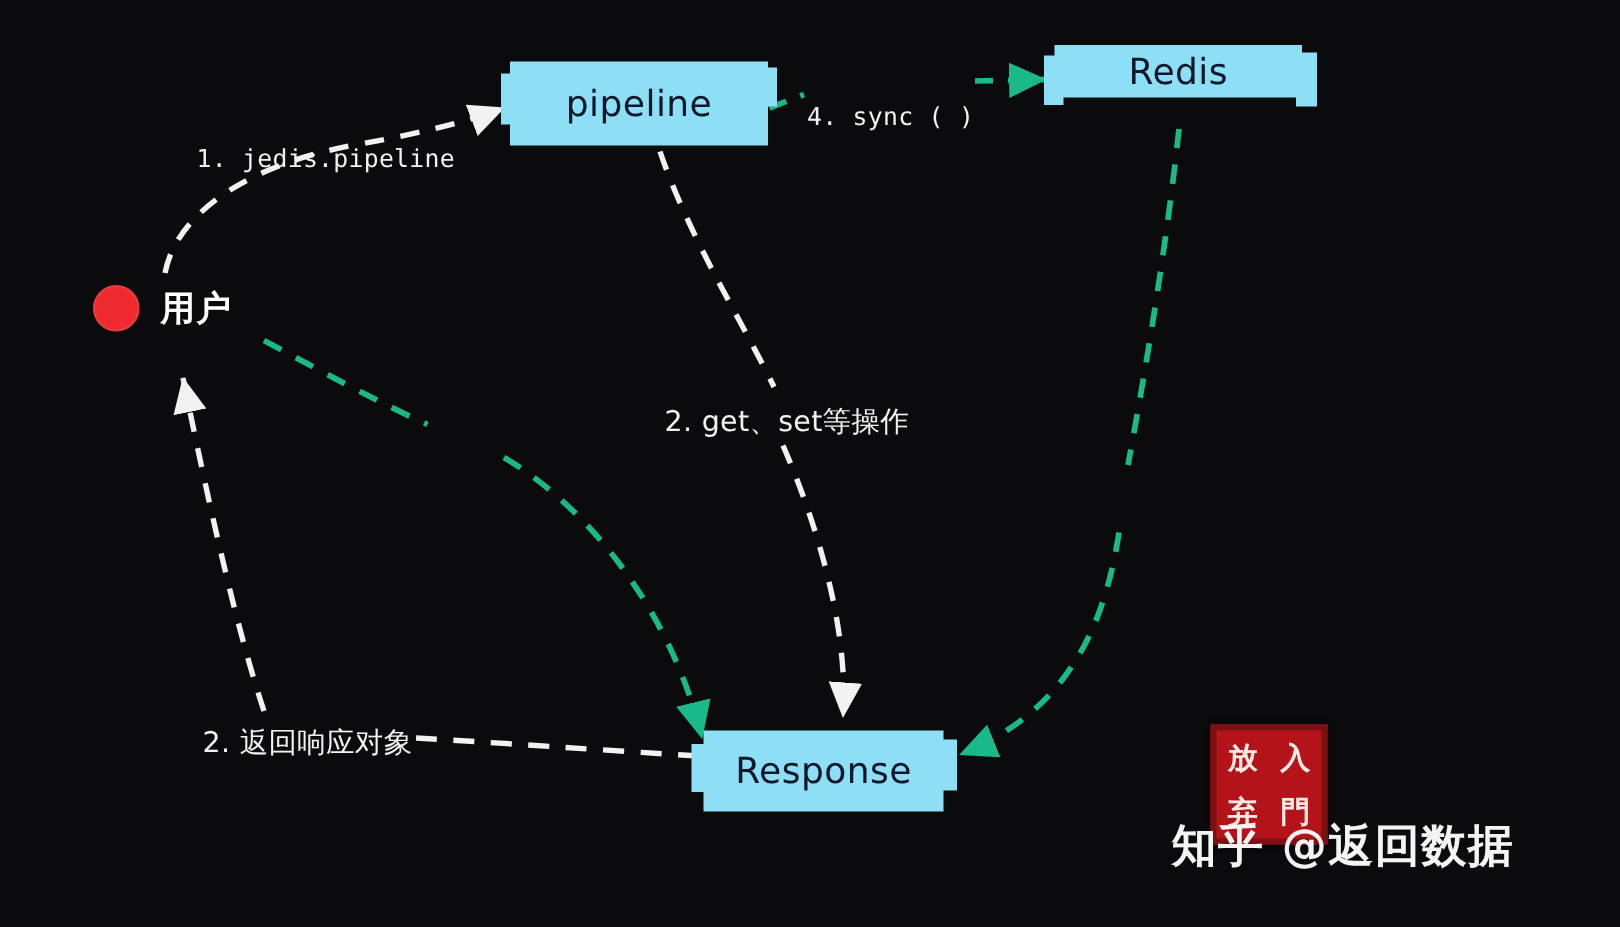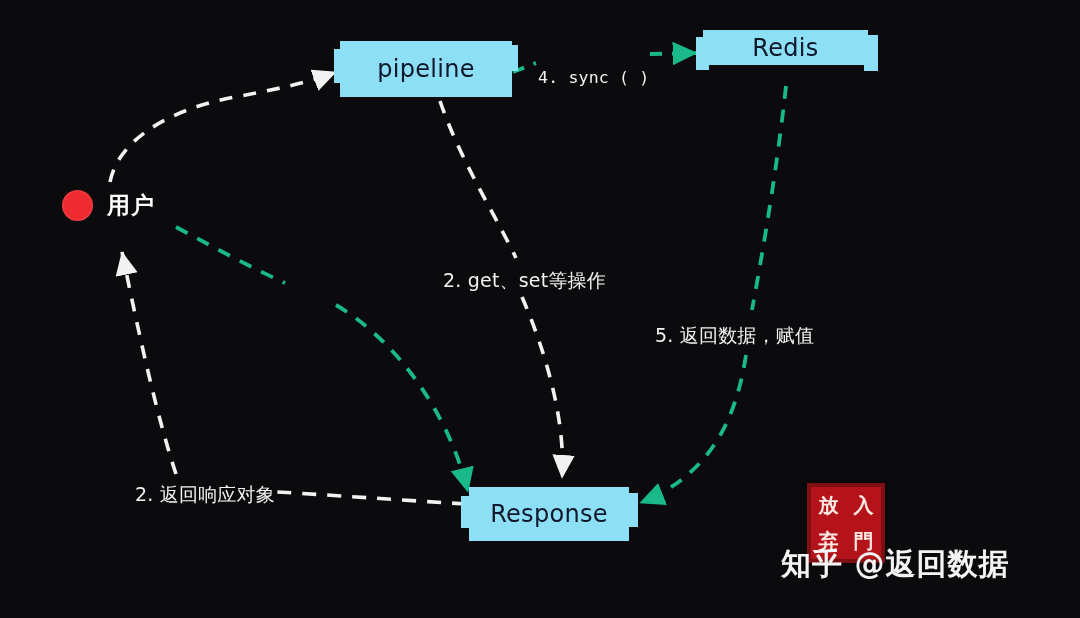--- a/index.html
+++ b/index.html
@@ -180,24 +180,24 @@
 
   <div class="node" id="node-response">
     <span class="node-label">Response</span>
   </div>
 
   <div id="actor-user">
     <div id="user-dot"></div>
     <div id="user-label">用户</div>
   </div>
 
+  <div class="edge-label mono" id="label-1">1. jedis.pipeline</div>
   <div class="edge-label" id="label-2">2. get、set等操作</div>
   <div class="edge-label" id="label-3">2. 返回响应对象</div>
   <div class="edge-label mono" id="label-4">4. sync ( )</div>
-  <div class="edge-label" id="label-5">5. 返回数据，赋值</div>
 
   <div id="watermark">
     <div id="seal">
       <span>放</span>
       <span>入</span>
       <span>弃</span>
       <span>門</span>
     </div>
     <div id="wm-text">知乎 @返回数据</div>
   </div>

